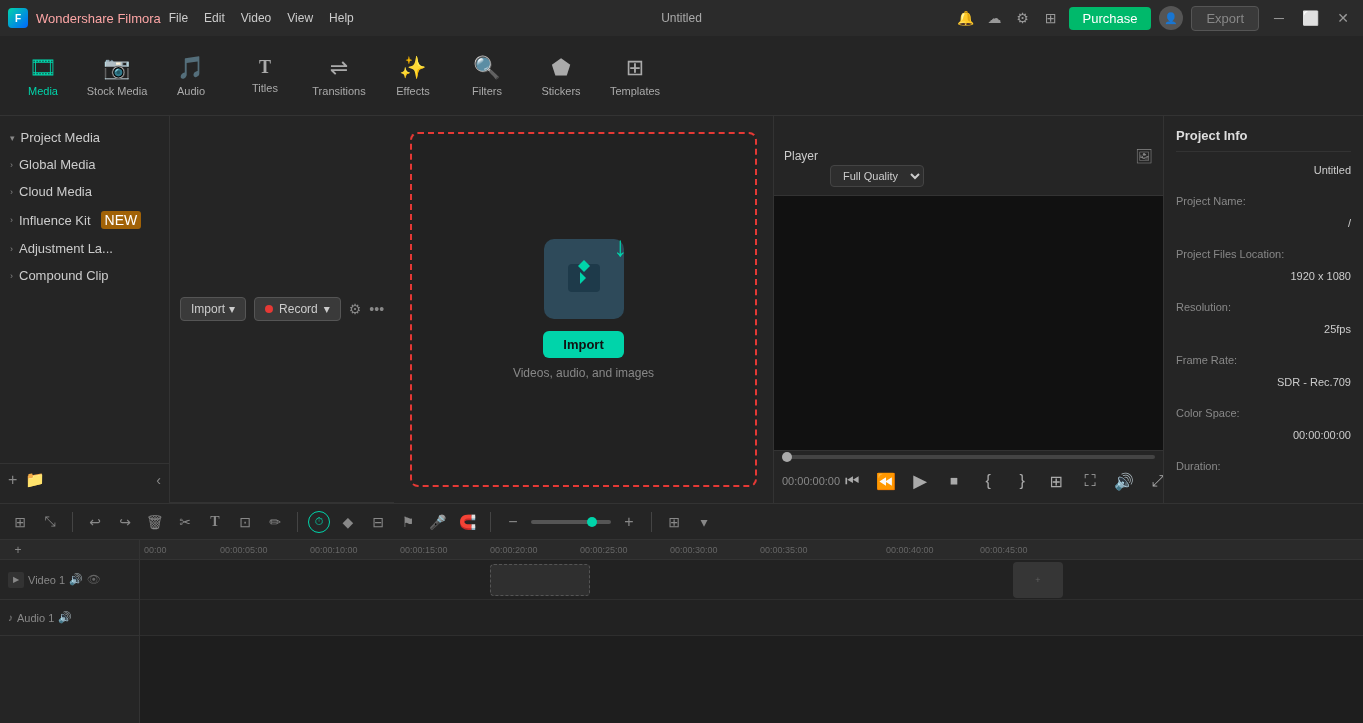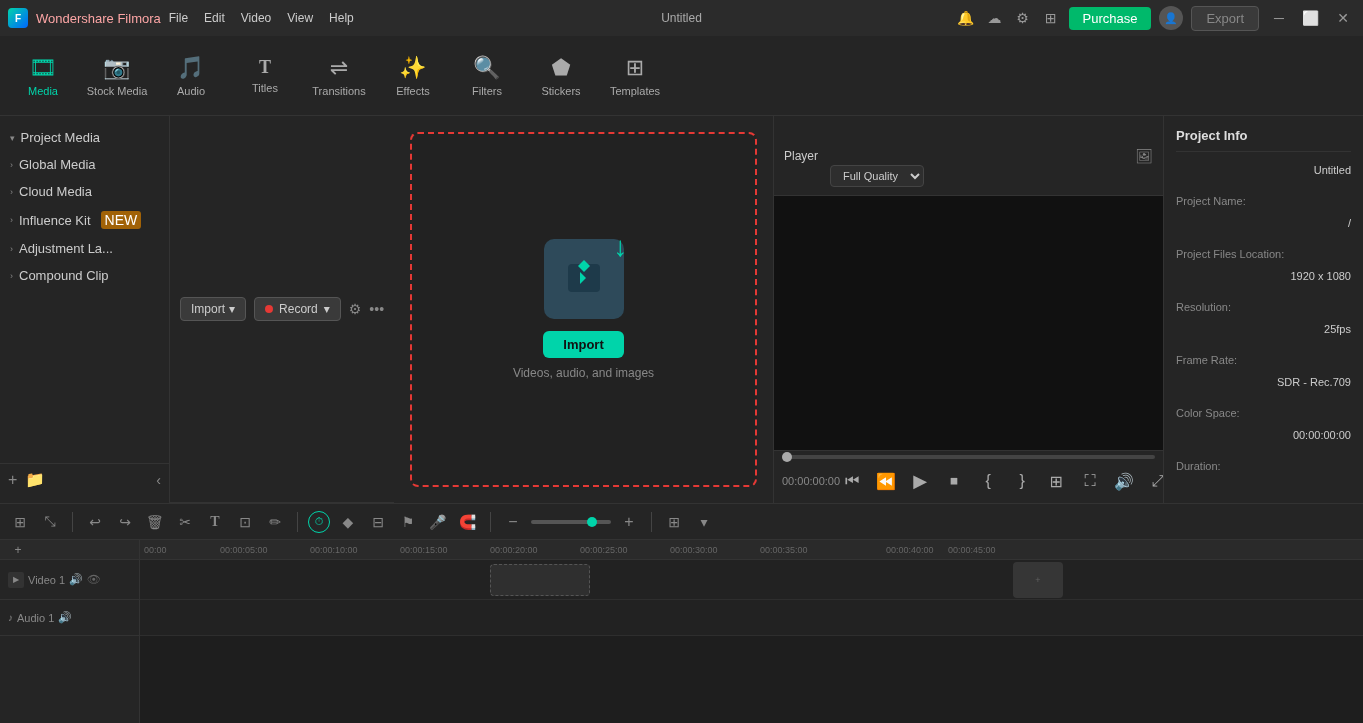--- a/index.html
+++ b/index.html
@@ -359,21 +359,21 @@
       <div id="ruler">
         <span class="ruler-mark" style="left:4px">00:00</span>
         <span class="ruler-mark" style="left:80px">00:00:05:00</span>
         <span class="ruler-mark" style="left:170px">00:00:10:00</span>
         <span class="ruler-mark" style="left:260px">00:00:15:00</span>
         <span class="ruler-mark" style="left:350px">00:00:20:00</span>
         <span class="ruler-mark" style="left:440px">00:00:25:00</span>
         <span class="ruler-mark" style="left:530px">00:00:30:00</span>
         <span class="ruler-mark" style="left:620px">00:00:35:00</span>
         <span class="ruler-mark" style="left:746px">00:00:40:00</span>
-        <span class="ruler-mark" style="left:808px">00:00:45:00</span>
+        <span class="ruler-mark" style="left:840px">00:00:45:00</span>
       </div>
       <div id="tracks-area">
 
         <div class="track-area" style="position:relative">
 
           <div class="track-clip-ghost" style="left:350px; width:100px;"></div>
 
           <div style="position:absolute;top:2px;right:300px;width:50px;height:36px;background:#444;border-radius:4px;opacity:0.6;display:flex;align-items:center;justify-content:center">
             <span style="color:#888;font-size:9px">+</span>
           </div>

